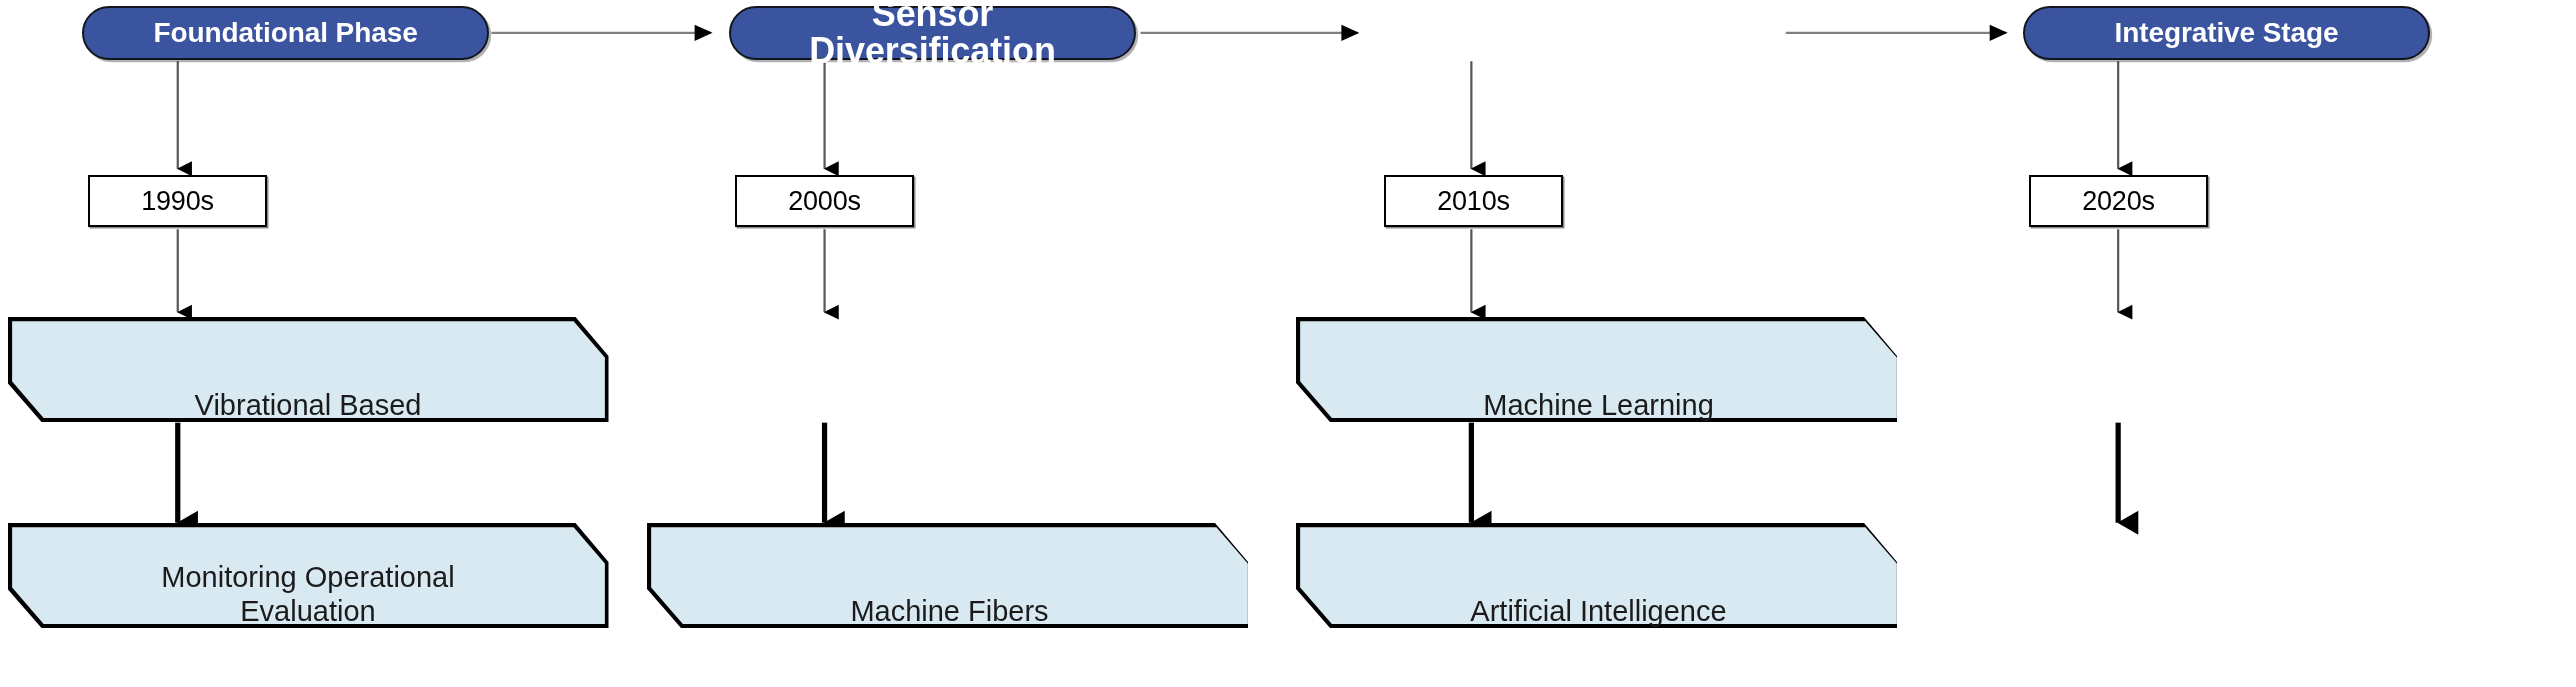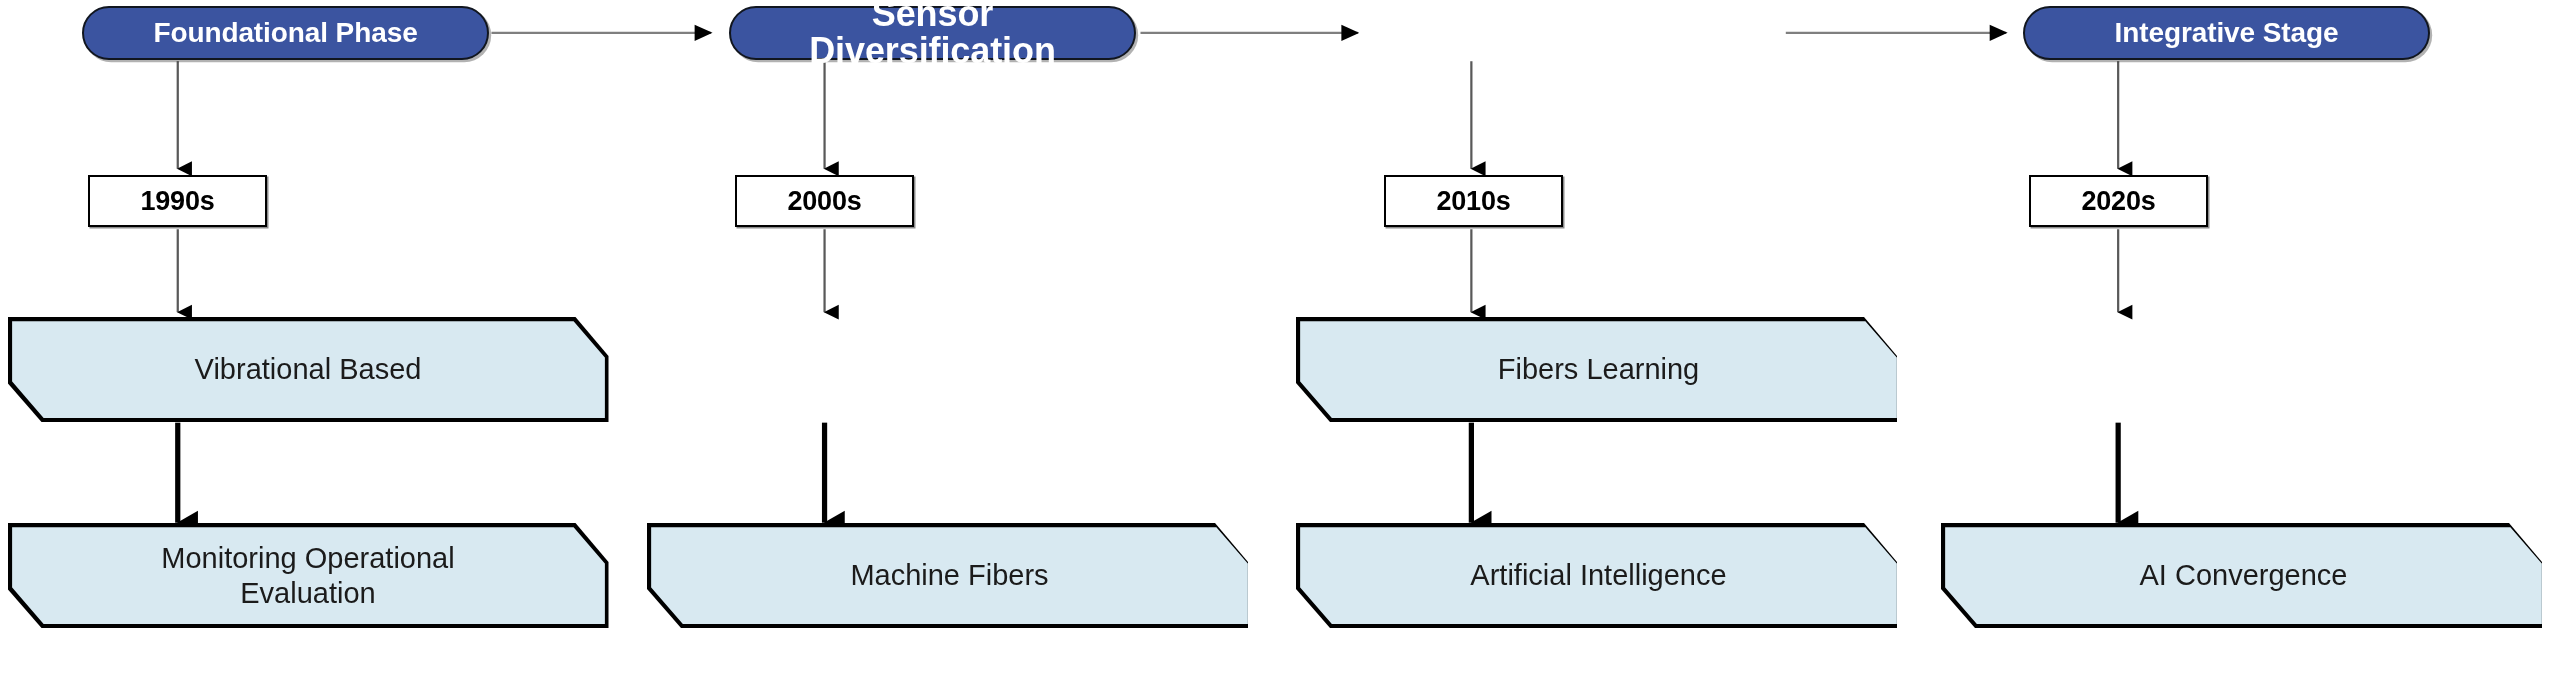--- a/index.html
+++ b/index.html
@@ -76,34 +76,34 @@
     background: #ffffff;
     border: 2.2px solid #000000;
     box-sizing: border-box;
     display: flex;
     align-items: center;
     justify-content: center;
     box-shadow: 1.5px 1.5px 0 rgba(0,0,0,0.45);
   }
   .decade-box .decade-label {
     color: #000000;
-    font-weight: bold;
+    font-weight: normal;
     font-size: 27px;
     letter-spacing: -0.2px;
   }
 
   
   .tech-card {
     position: absolute;
     left: 7.5px;
     width: 601px;
     background: #d8e9f1;
     box-sizing: border-box;
     display: flex;
-    align-items: center;
+    align-items: flex-end;
     justify-content: center;
     text-align: center;
     color: #1b1b1b;
     font-size: 29px;
     line-height: 1.18;
     clip-path: polygon(
       0px 0px,
       568px 0px,
       601px 39px,
       601px 100%,
@@ -232,39 +232,33 @@
   </div>
 
   <div class="column col-2">
     <div class="decade-box">
       <span class="decade-label">2010s</span>
     </div>
     <div class="tech-card row-a">
       <svg class="tech-outline" viewBox="0 0 805 140" preserveAspectRatio="none">
         <polygon points="0,0 760,0 805,52 805,140 45,140 0,88" fill="none" stroke="#000000" stroke-width="11"></polygon>
       </svg>
-      <span class="tech-label">Fibers Learning</span>
+      <span class="tech-label">Machine Learning</span>
     </div>
     <div class="tech-card row-b">
       <svg class="tech-outline" viewBox="0 0 805 140" preserveAspectRatio="none">
         <polygon points="0,0 760,0 805,52 805,140 45,140 0,88" fill="none" stroke="#000000" stroke-width="11"></polygon>
       </svg>
       <span class="tech-label">Artificial Intelligence</span>
     </div>
   </div>
 
   <div class="column col-3">
     <div class="phase-pill">
       <span class="phase-label">Integrative Stage</span>
     </div>
     <div class="decade-box">
       <span class="decade-label">2020s</span>
     </div>
-    <div class="tech-card row-b">
-      <svg class="tech-outline" viewBox="0 0 805 140" preserveAspectRatio="none">
-        <polygon points="0,0 760,0 805,52 805,140 45,140 0,88" fill="none" stroke="#000000" stroke-width="11"></polygon>
-      </svg>
-      <span class="tech-label">AI Convergence</span>
-    </div>
   </div>
 
 </div>
 
 
 </body></html>

